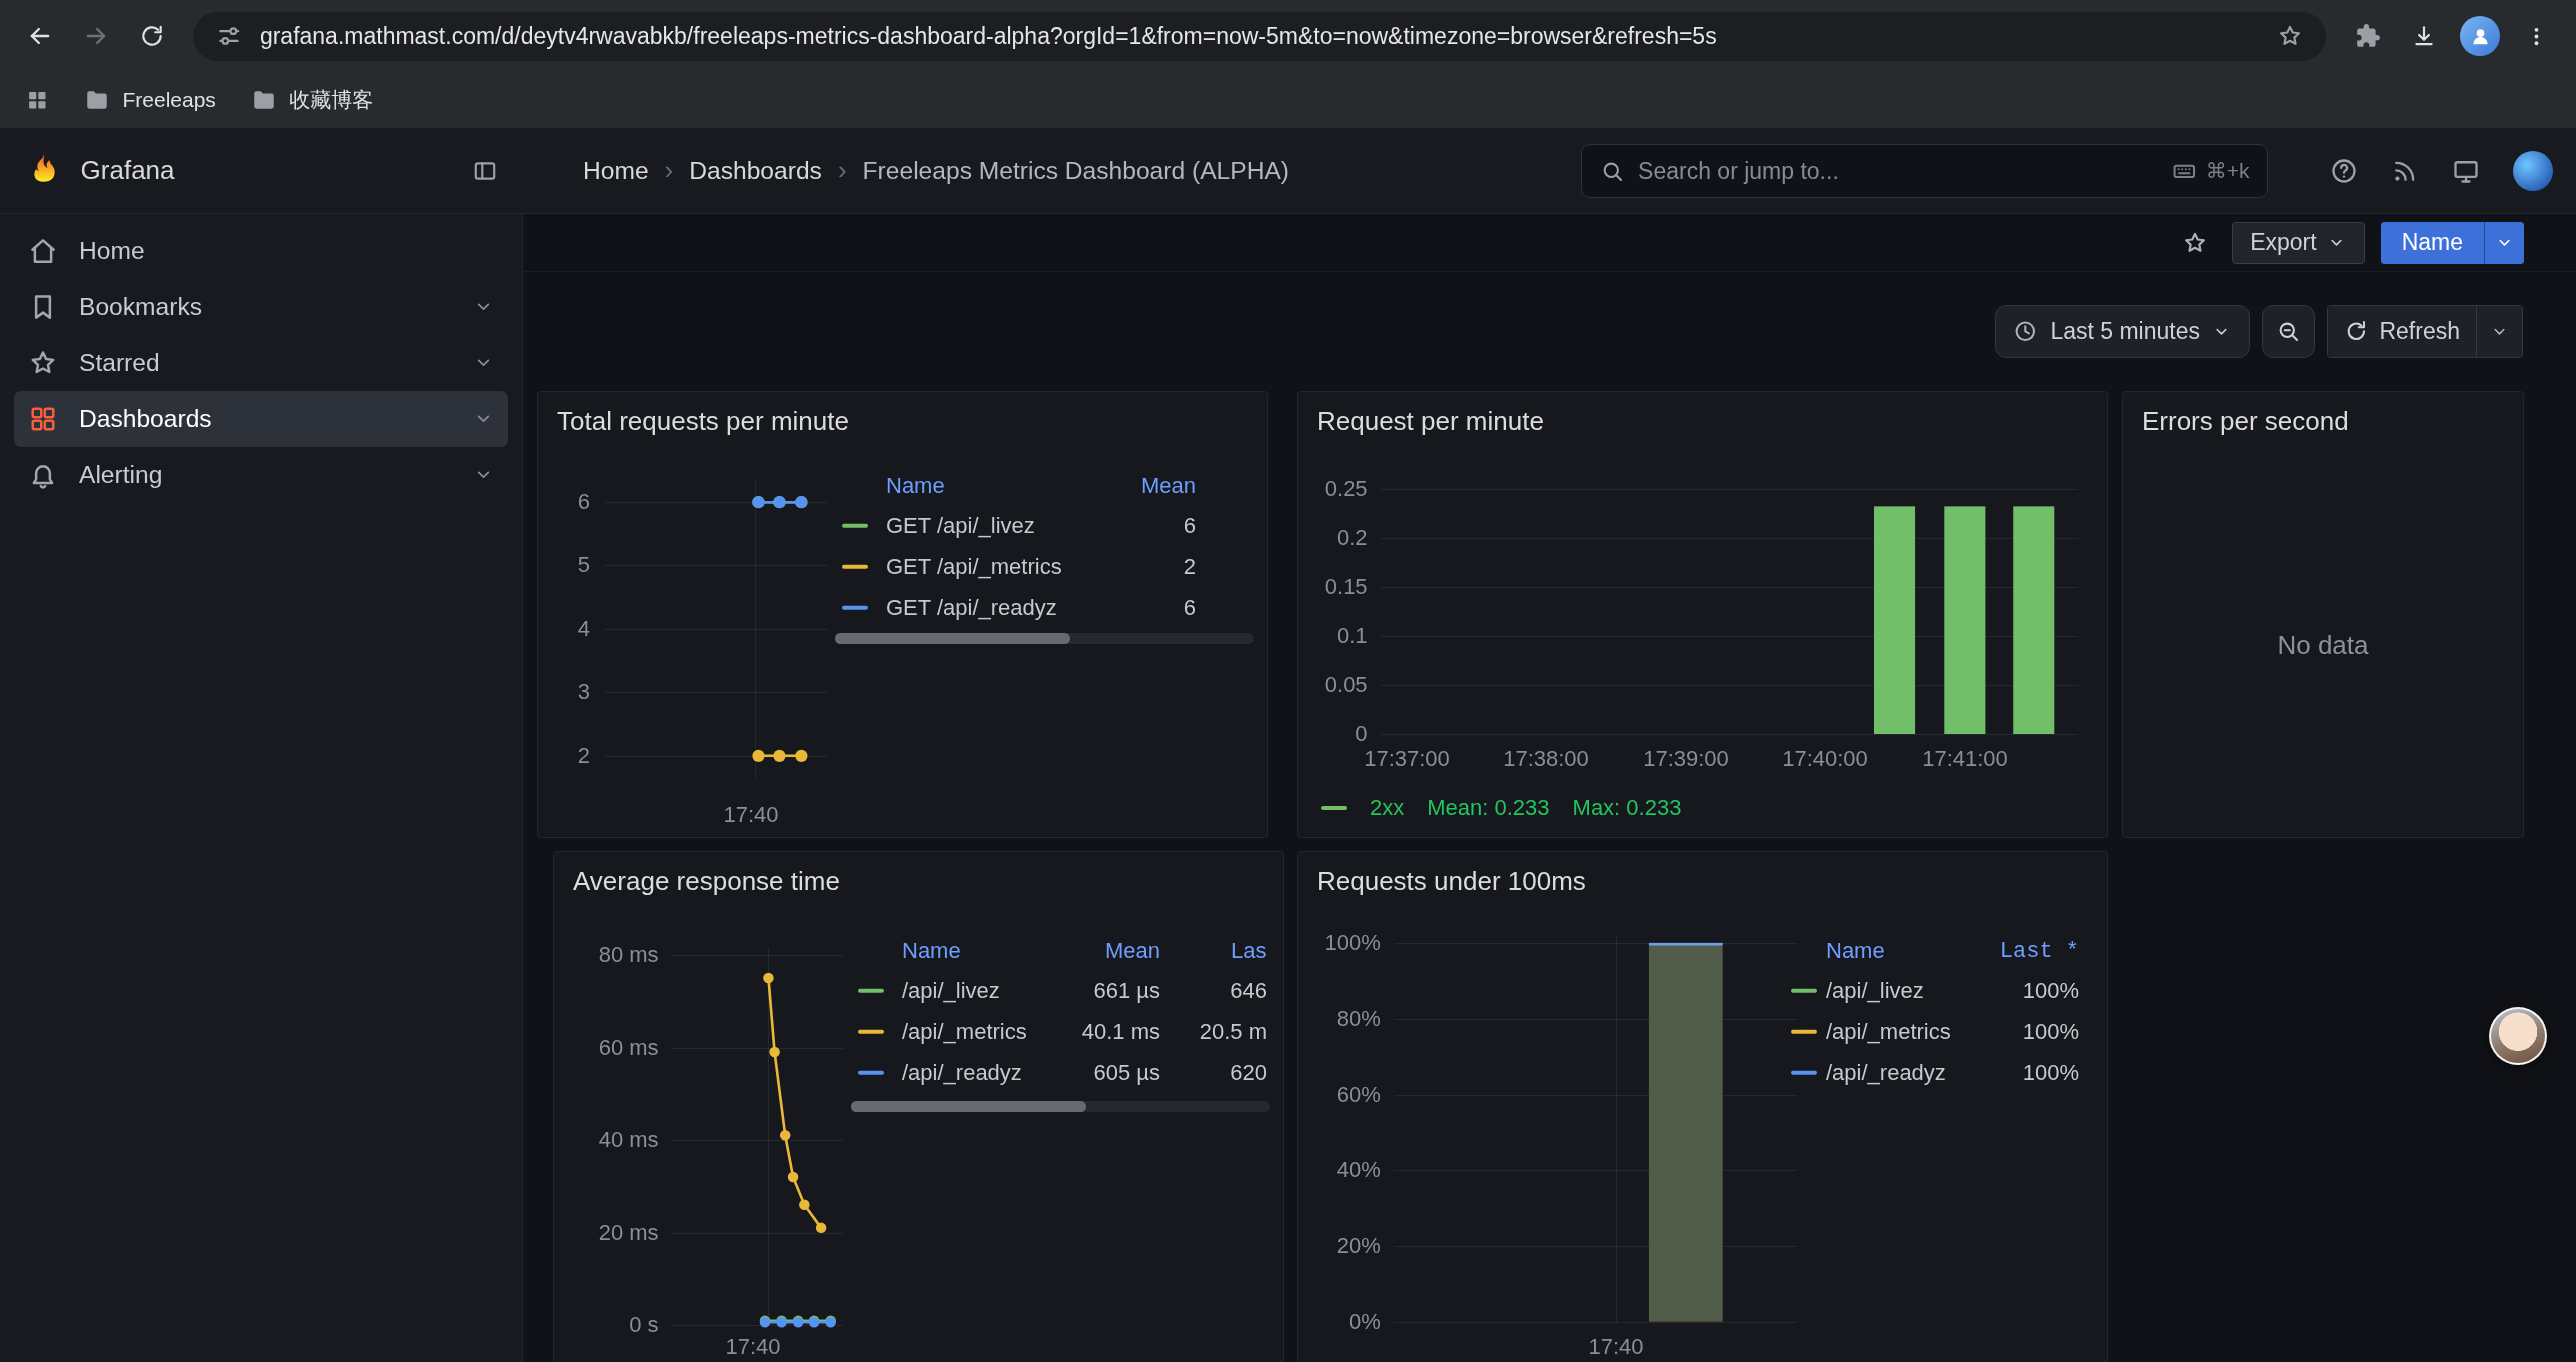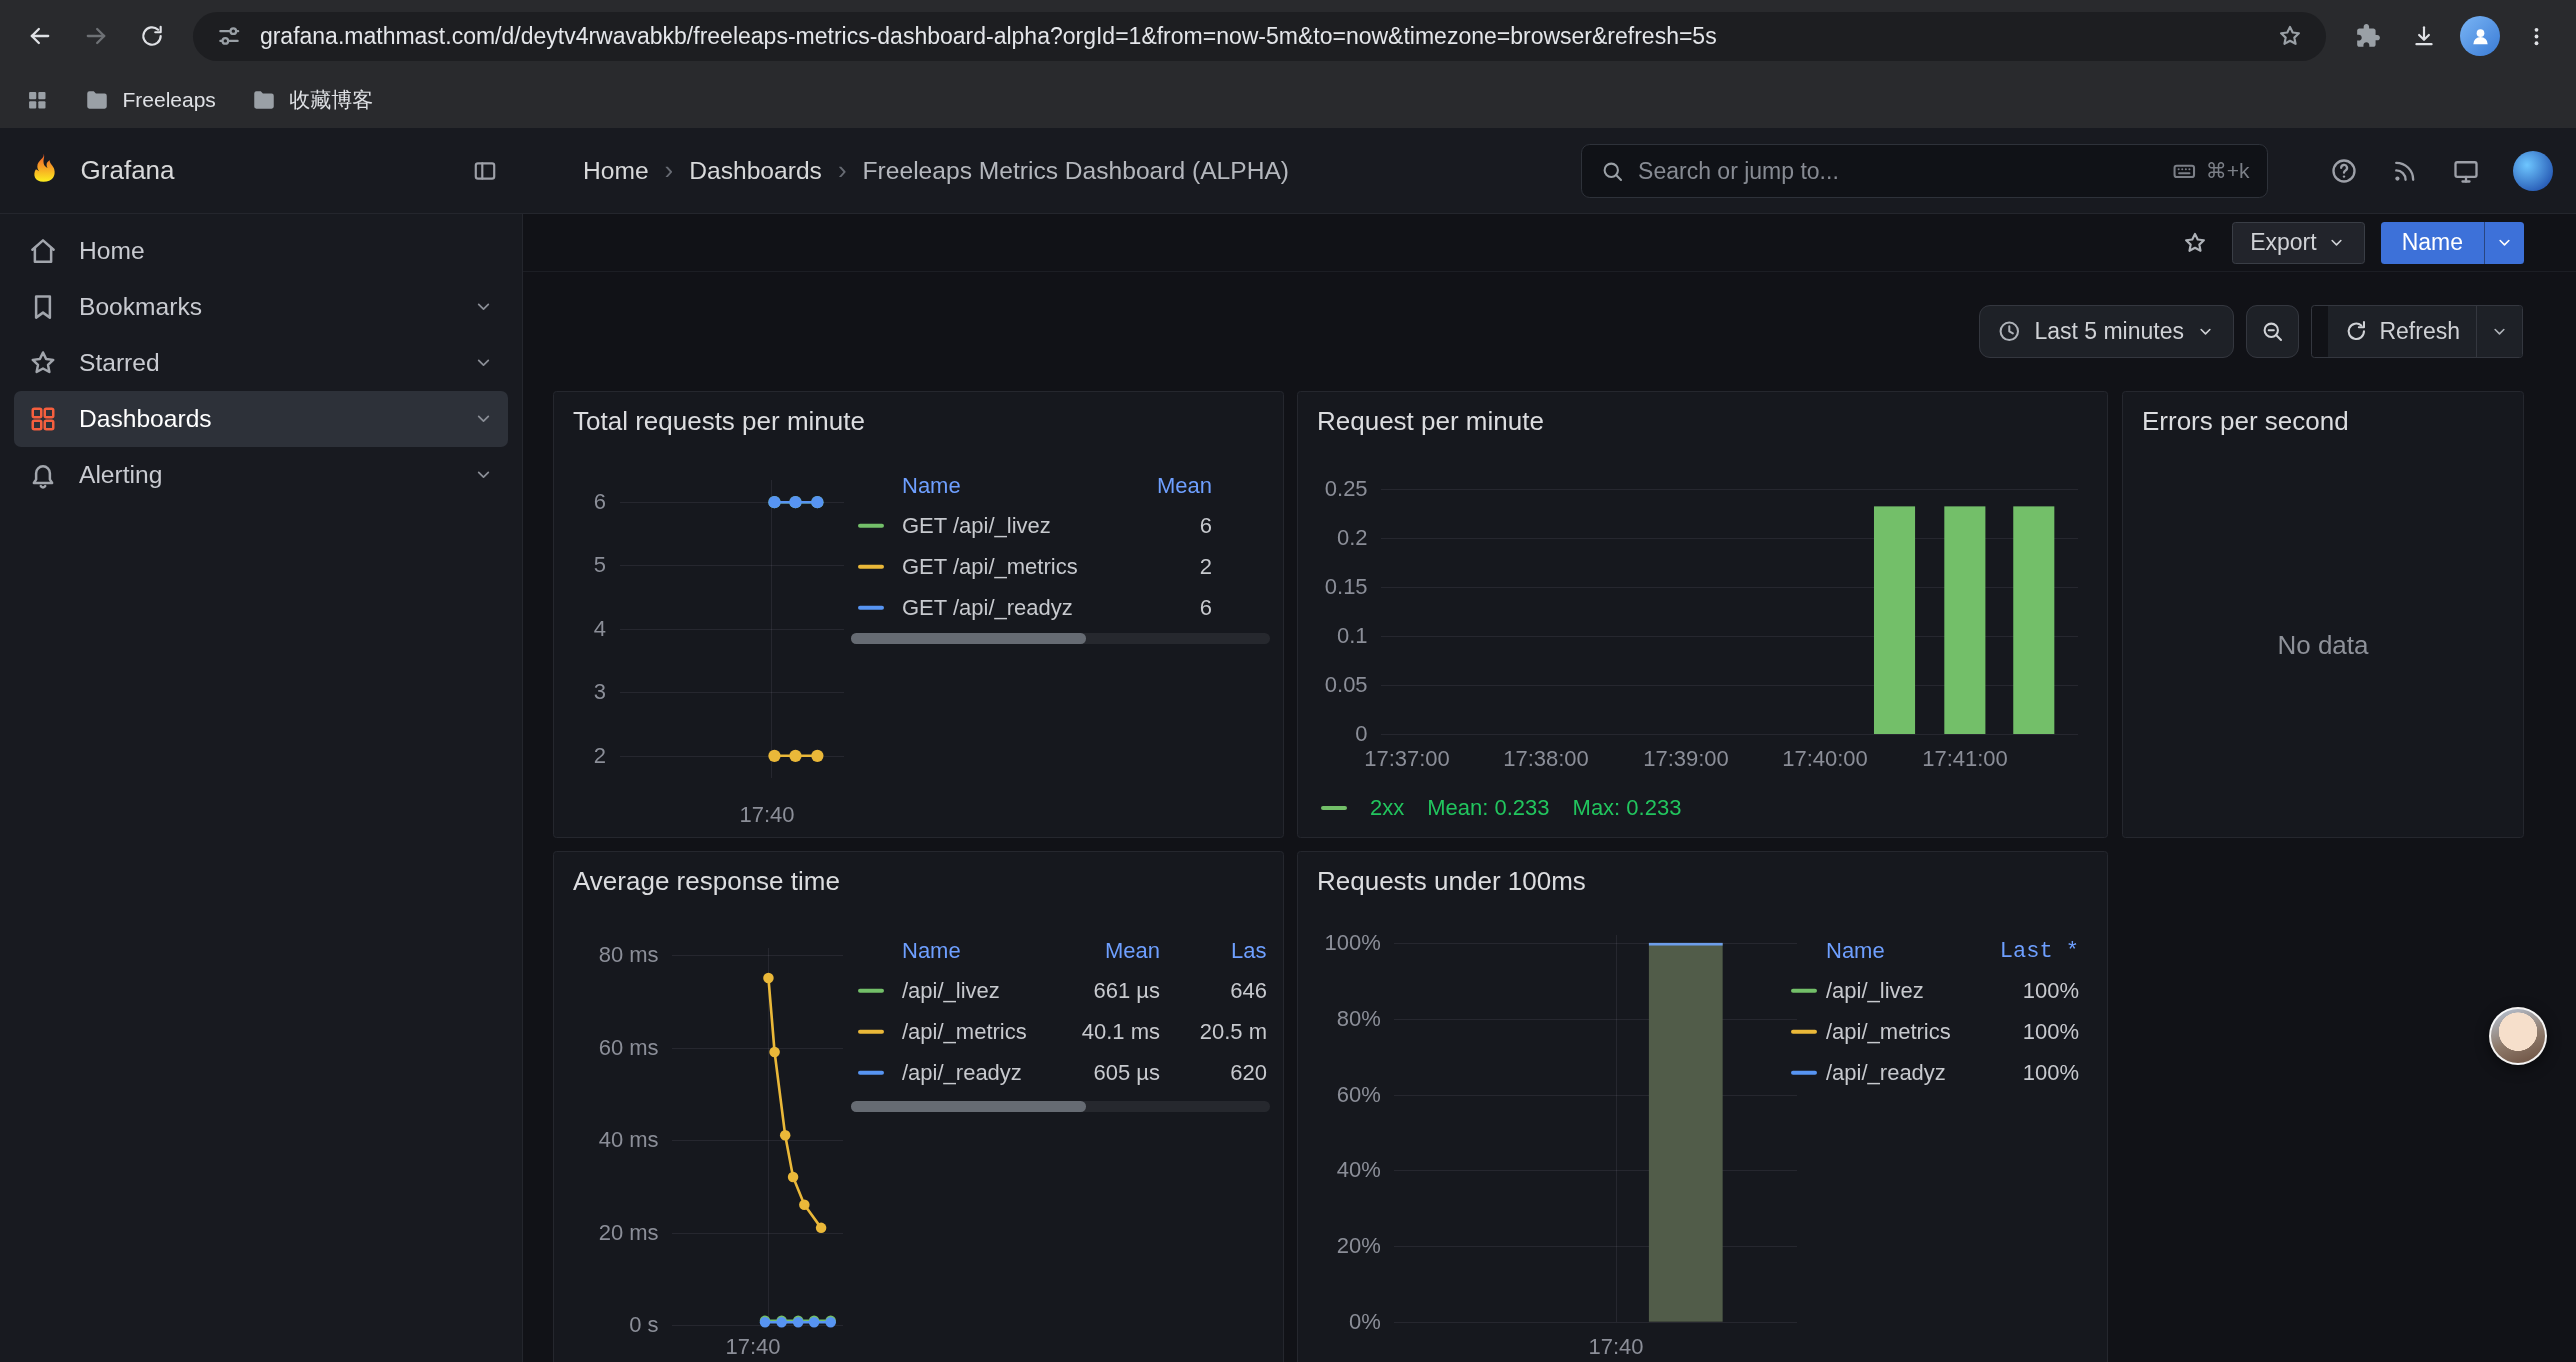--- a/index.html
+++ b/index.html
@@ -64,21 +64,21 @@
   .btn-share{background:#3D71D9;color:#fff;font-size:23px;padding:0 21px;border:none;display:flex;align-items:center;}
   .btn-share-caret{background:#3D71D9;color:#fff;border:none;border-left:0.9px solid rgba(17,18,23,.45);
     width:40px;display:flex;align-items:center;justify-content:center;}
   .timebar{position:absolute;top:91px;right:53px;display:flex;gap:12.3px;align-items:center;}
   .btn-time{height:53px;display:flex;align-items:center;gap:12.3px;padding:0 17.5px;background:#1e2127;
     border:0.9px solid #34373f;border-radius:11px;color:#d0d2d6;font-size:23px;}
   .btn-time .tic{color:#aeb2b8;display:flex;}
   .btn-time.sq{width:53px;justify-content:center;padding:0;}
   .refresh-group{display:flex;height:53px;border:0.9px solid #34373f;border-radius:3.5px;overflow:hidden;}
   .refresh-main{display:flex;align-items:center;gap:10.5px;padding:0 16px;background:#1e2127;color:#d0d2d6;
-    font-size:23px;border:none;margin-left:16px;}
+    font-size:23px;border:none;}
   .refresh-caret{width:46px;background:#1e2127;border:none;border-left:0.9px solid #34373f;color:#aeb2b8;
     display:flex;align-items:center;justify-content:center;}
 
   
   .panel{position:absolute;background:#16181e;border:0.9px solid #25272e;border-radius:3.5px;}
   .panel-title{position:absolute;top:14px;left:19px;font-size:26px;color:#dcdde0;white-space:nowrap;}
   .nodata{position:absolute;left:0;right:0;top:238px;text-align:center;font-size:26px;color:#8e9199;}
   .ytick{position:absolute;font-size:22px;color:#8b8e98;text-align:right;transform:translateY(-50%);white-space:nowrap;}
   .xtick{position:absolute;font-size:22px;color:#8b8e98;transform:translateX(-50%);white-space:nowrap;}
   .hgrid{position:absolute;height:0.9px;background:rgba(204,204,220,0.09);}
@@ -399,21 +399,21 @@
           </button>
           <button class="refresh-caret">
             <svg class="svgi" width="19" height="19" viewBox="0 0 24 24">
                 <path d="M6.5 9.5l5.5 5.5 5.5-5.5"></path>
               </svg>
           </button>
         </div>
       </div>
 
       <div id="panels">
-          <div class="panel" style="left: 30px; top: 177px; width: 731px; height: 447px;">
+          <div class="panel" style="left: 14px; top: 177px; width: 731px; height: 447px;">
             <div class="panel-title">Total requests per minute</div>
             <div class="hgrid" style="left: 66px; top: 110px; width: 224px;"></div>
             <div class="ytick" style="left: -43px; top: 110px; width: 95px;">6</div>
             <div class="hgrid" style="left: 66px; top: 173px; width: 224px;"></div>
             <div class="ytick" style="left: -43px; top: 173px; width: 95px;">5</div>
             <div class="hgrid" style="left: 66px; top: 237px; width: 224px;"></div>
             <div class="ytick" style="left: -43px; top: 237px; width: 95px;">4</div>
             <div class="hgrid" style="left: 66px; top: 300px; width: 224px;"></div>
             <div class="ytick" style="left: -43px; top: 300px; width: 95px;">3</div>
             <div class="hgrid" style="left: 66px; top: 364px; width: 224px;"></div>

